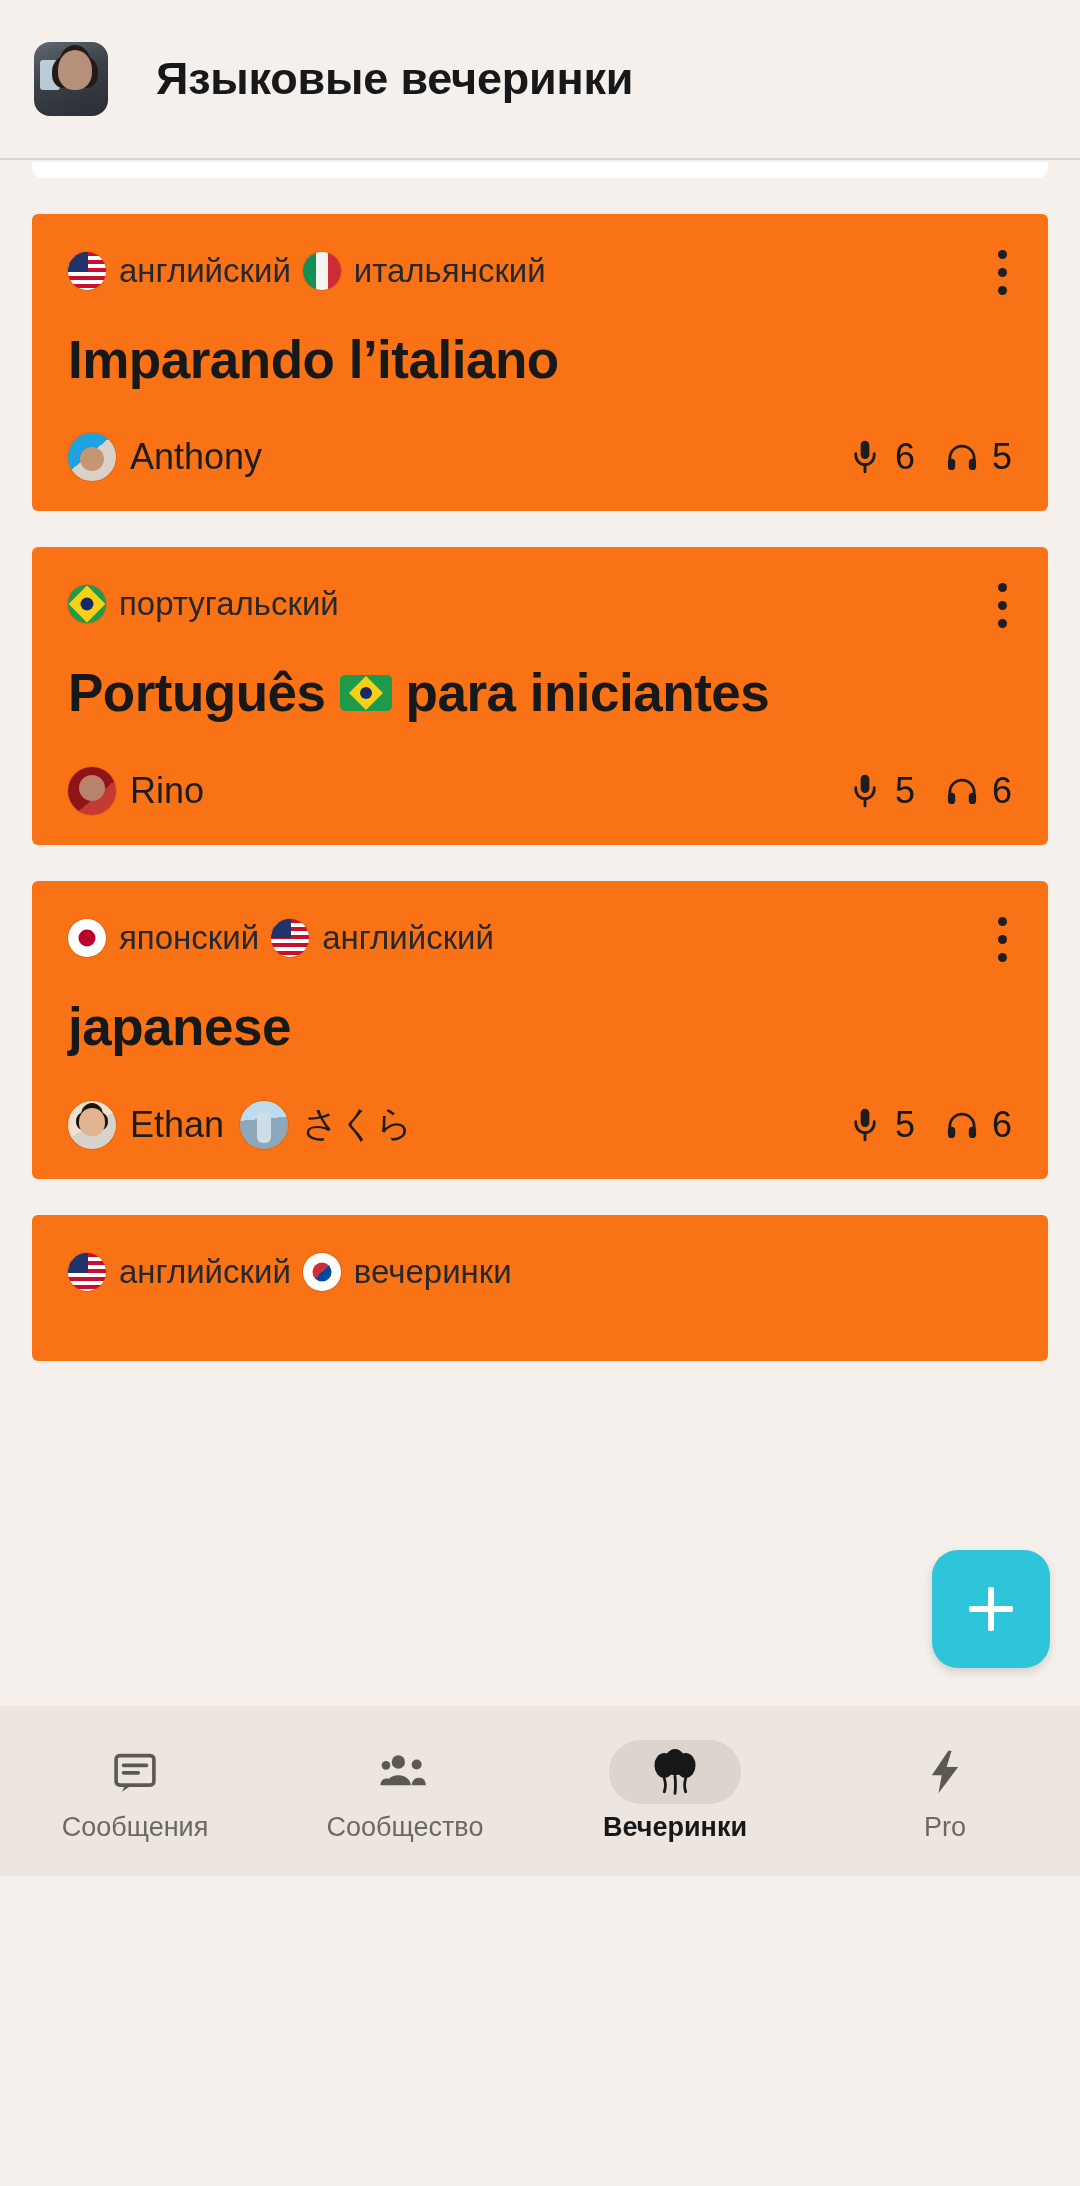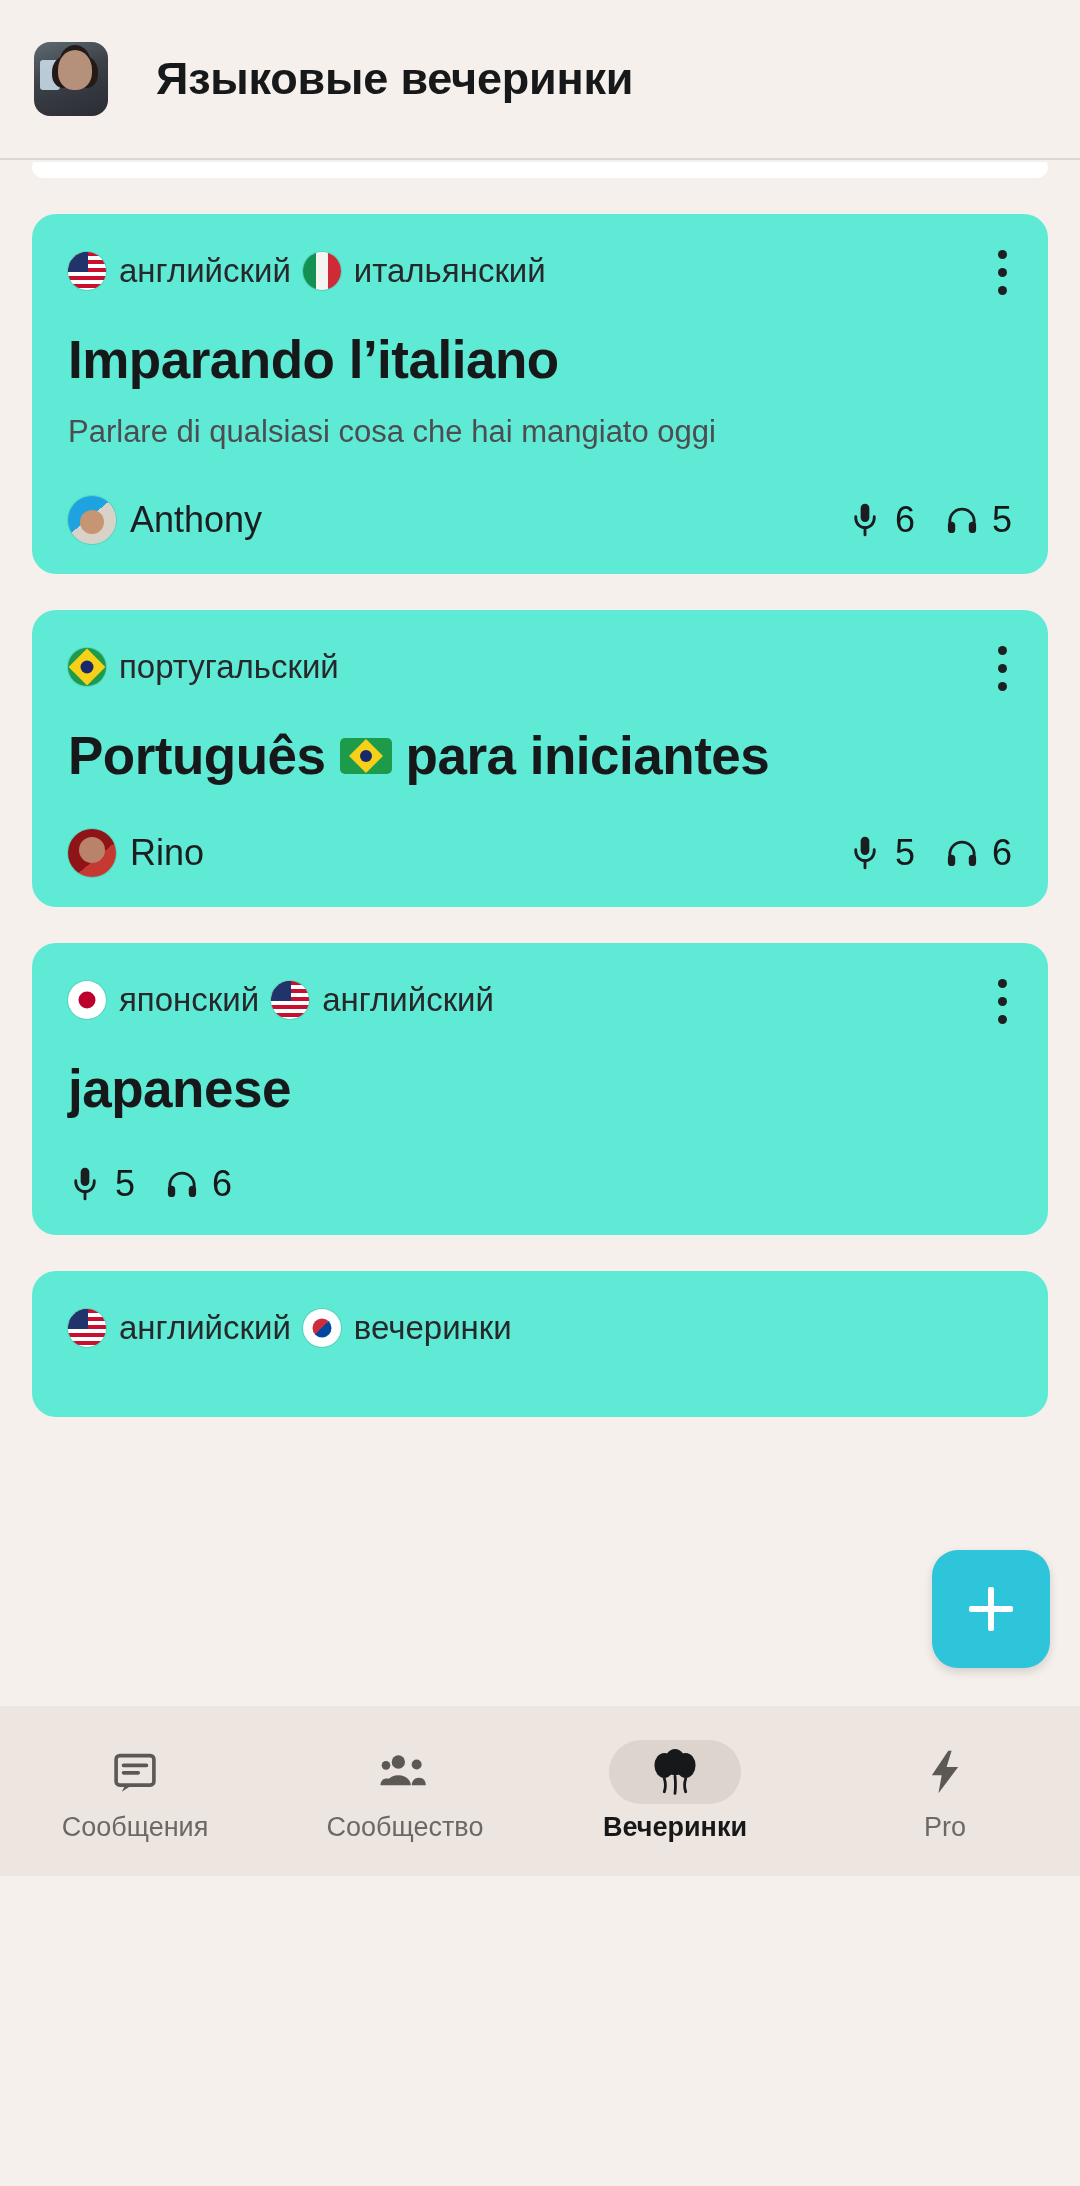--- a/index.html
+++ b/index.html
@@ -41,21 +41,21 @@
   .scroll {
     position: absolute; top: 162px; left: 0; right: 0; bottom: 170px;
     overflow: hidden; padding: 0 32px;
   }
   .card-peek {
     background: #ffffff; border-radius: 30px;
     height: 22px; margin-top: -6px;
   }
 
   .card {
-    background: #5eead4; border-radius: 24px;
+    background: #f97316; border-radius: 6px;
     margin-top: 36px; padding: 38px 36px 30px 36px;
     position: relative;
   }
 
   .lang-row {
     display: flex; align-items: center; gap: 12px;
     font-size: 33px; color: #26282b; padding-right: 70px;
     white-space: nowrap;
   }
   .lang-item { display: flex; align-items: center; gap: 13px; }
@@ -212,21 +212,20 @@
         </div>
       </div>
       <div class="kebab">
         <span></span>
         <span></span>
         <span></span>
       </div>
       <div class="card-title">
         <span>Imparando l’italiano</span>
       </div>
-      <div class="card-sub">Parlare di qualsiasi cosa che hai mangiato oggi</div>
       <div class="card-foot">
         <div class="hosts">
           <div class="host">
             <span class="host-pic pic-anthony"></span>
             <span class="host-name">Anthony</span>
           </div>
         </div>
         <div class="stats">
           <div class="stat">
             <span class="ico">
@@ -314,20 +313,30 @@
       </div>
       <div class="kebab">
         <span></span>
         <span></span>
         <span></span>
       </div>
       <div class="card-title">
         <span>japanese</span>
       </div>
       <div class="card-foot">
+        <div class="hosts">
+          <div class="host">
+            <span class="host-pic pic-ethan"></span>
+            <span class="host-name">Ethan</span>
+          </div>
+          <div class="host">
+            <span class="host-pic pic-sakura"></span>
+            <span class="host-name jp">さくら</span>
+          </div>
+        </div>
         <div class="stats">
           <div class="stat">
             <span class="ico">
               <svg viewBox="0 0 24 28">
                   <path d="M12 2a3.2 3.2 0 0 1 3.2 3.2v7a3.2 3.2 0 0 1-6.4 0v-7A3.2 3.2 0 0 1 12 2z" fill="#1b1d20"></path>
                   <path d="M5.2 11.6v1.2a6.8 6.8 0 0 0 13.6 0v-1.2" fill="none" stroke="#1b1d20" stroke-width="2.1" stroke-linecap="round"></path>
                   <path d="M12 19.6V25" stroke="#1b1d20" stroke-width="2.1" stroke-linecap="round"></path>
                 </svg>
             </span>
             <span class="stat-num">5</span>

